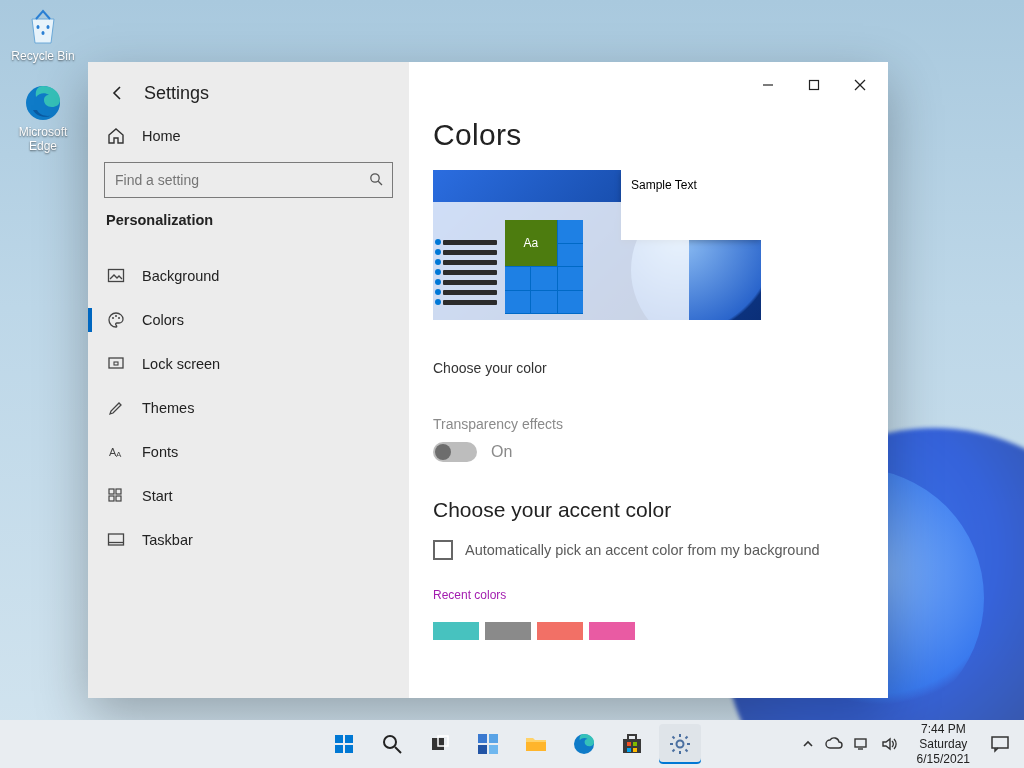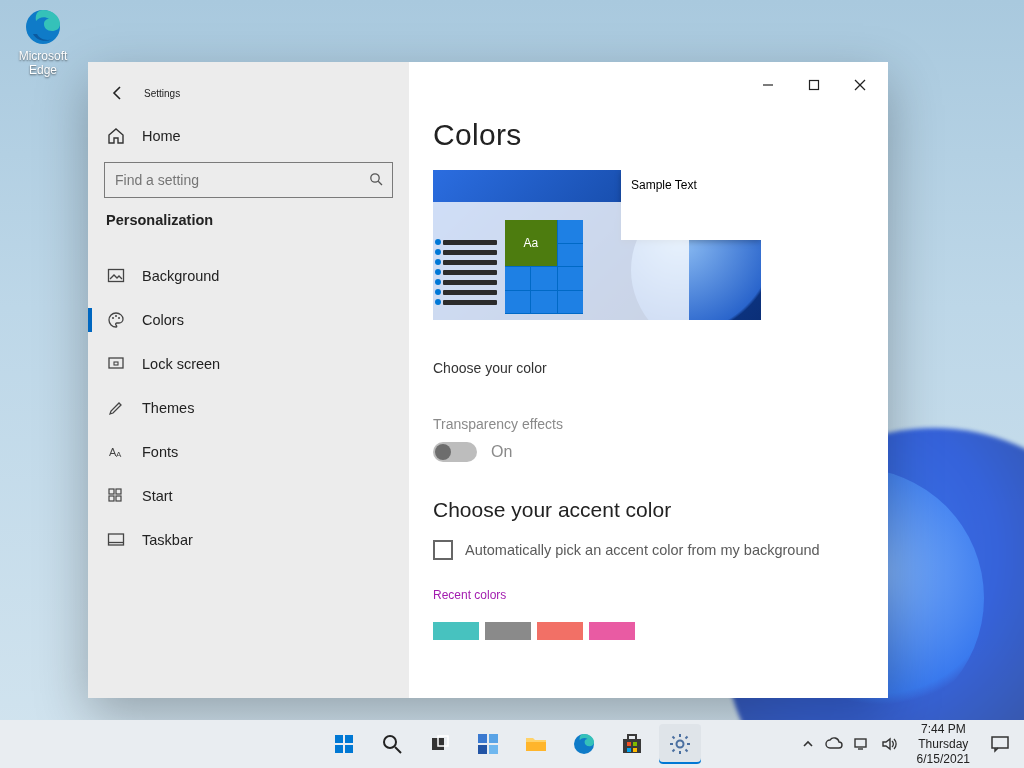--- a/index.html
+++ b/index.html
@@ -14,21 +14,21 @@
 .desktop-icons { position: absolute; top: 6px; left: 8px; display: flex; flex-direction: column; gap: 18px; }
 .dicon { width: 70px; display: flex; flex-direction: column; align-items: center; gap: 2px; cursor: pointer; }
 .dicon .glyph { width: 42px; height: 42px; display:flex; align-items:center; justify-content:center; }
 .dicon .label { color: #fff; font-size: 12px; text-align:center; text-shadow: 0 1px 2px rgba(0,0,0,.6); line-height:1.15; }
 
 
 .window { position: absolute; left: 88px; top: 62px; width: 800px; height: 636px; background: #fff; box-shadow: 0 18px 50px rgba(0,0,0,.28); display:flex; overflow:hidden; }
 .nav { width: 321px; background: #ececec; padding-top: 10px; display:flex; flex-direction:column; }
 .titlebar { display:flex; align-items:center; height: 42px; padding: 0 8px 0 16px; }
 .back { width:28px; height:28px; display:flex; align-items:center; justify-content:center; cursor:pointer; }
-.title { font-size: 10px; margin-left: 12px; color:#222; }
+.title { font-size: 18px; margin-left: 12px; color:#222; }
 .wincontrols { position:absolute; right:6px; top:8px; display:flex; gap:2px; }
 .wc { width:44px; height:30px; display:flex; align-items:center; justify-content:center; cursor:pointer; font-size:13px; color:#222; }
 
 .home-row, .side-item { display:flex; align-items:center; gap:16px; padding: 12px 18px; font-size: 14.5px; color:#222; cursor:pointer; position:relative;}
 .home-row .icon, .side-item .icon { width:20px; height:20px; display:flex; align-items:center; justify-content:center; color:#444; }
 .search-wrap { padding: 4px 16px 10px; }
 .search { width:100%; height:36px; border:1px solid #7a7a7a; background:transparent; padding:0 34px 0 10px; font-size:14px; }
 .search-wrap { position:relative; }
 .search-ico { position:absolute; right:26px; top:14px; pointer-events:none; color:#555;}
 .category { padding: 4px 18px 8px; font-size:14.5px; font-weight:600; color:#222; }
@@ -77,20 +77,30 @@
 <body>
 
 <div class="desktop">
   <div class="bloom"></div>
   <div class="bloom2"></div>
 
   <div class="desktop-icons">
     <div class="dicon">
       <div class="glyph">
         <svg width="40" height="40" viewBox="0 0 40 40">
+            <path d="M9 12h22l-3 24H12z" fill="#e7f3fb" stroke="#6aa8d8"></path>
+            <path d="M13 12l7-8 7 8" fill="none" stroke="#2a7fd4" stroke-width="2"></path>
+            <path d="M15 18c2 0 2 4 0 4s-2-4 0-4zm10 0c2 0 2 4 0 4s-2-4 0-4zm-5 6c2 0 2 4 0 4s-2-4 0-4z" fill="#2a7fd4"></path>
+          </svg>
+      </div>
+      <div class="label">Recycle Bin</div>
+    </div>
+    <div class="dicon">
+      <div class="glyph">
+        <svg width="40" height="40" viewBox="0 0 40 40">
             <circle cx="20" cy="20" r="17" fill="#0f7bc8"></circle>
             <path d="M20 3c9 0 17 6 17 14 0 5-4 7-8 7-5 0-8-3-8-7 0-3 2-5 5-5-4-3-10-2-13 2-1-6 1-11 7-11z" fill="#35c1b9"></path>
             <path d="M10 27c3 6 12 9 19 5-4 2-12 1-15-5z" fill="#0b5aa0"></path>
           </svg>
       </div>
       <div class="label">Microsoft Edge</div>
     </div>
   </div>
 
   <div class="window">
@@ -351,21 +361,21 @@
           </span>
         <span>
             <svg width="18" height="14" viewBox="0 0 18 14">
               <path d="M2 5h3l4-3v10l-4-3H2z" fill="none" stroke="#333" stroke-width="1.4"></path>
               <path d="M11 4a4 4 0 010 6M13 2a7 7 0 010 10" fill="none" stroke="#333" stroke-width="1.3"></path>
             </svg>
           </span>
       </div>
       <div class="clock">
         <div>7:44 PM</div>
-        <div>Thursday</div>
+        <div>Saturday</div>
         <div>6/15/2021</div>
       </div>
       <div class="notif">
           <svg width="20" height="18" viewBox="0 0 20 18">
             <rect x="2" y="2" width="16" height="11" fill="none" stroke="#333" stroke-width="1.5"></rect>
             <path d="M8 13l-3 3v-3" fill="none" stroke="#333" stroke-width="1.5"></path>
           </svg>
         </div>
     </div>
   </div>

